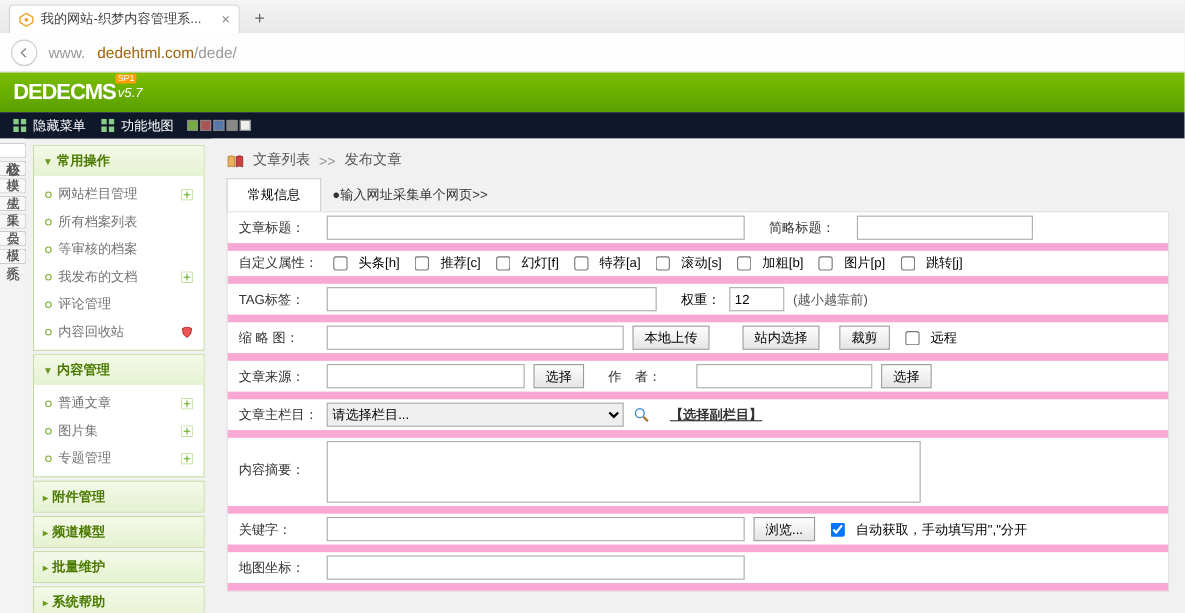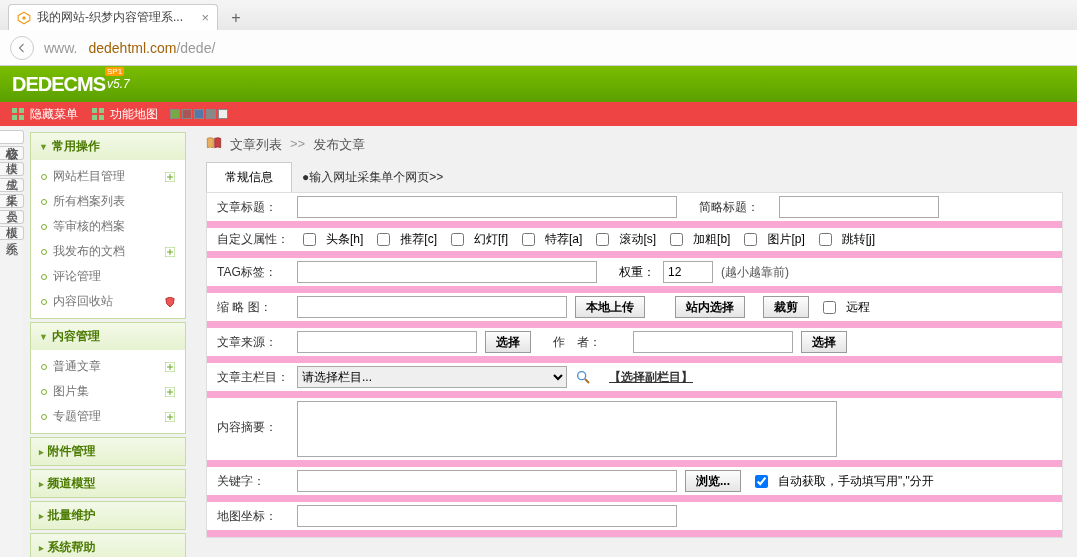--- a/index.html
+++ b/index.html
@@ -16,21 +16,21 @@
 .nav-btn { width:24px; height:24px; border-radius:50%; border:1px solid #ccc; display:flex; align-items:center; justify-content:center; color:#888; }
 .url { color:#999; font-size:14px; }
 .url .dark { color:#a16207;margin-left:11px; }
 
 
 .header { height:36px; background:linear-gradient(#7bbd00,#5aa000); display:flex; align-items:center; padding-left:12px; }
 .logo-text { font-family:Arial; font-weight:bold; font-size:20px; color:#fff; letter-spacing:-1px; }
 .logo-v { font-size:12px; color:#fff; font-style:italic; margin-left:2px; position:relative;text-align:center; }
 .logo-sp { position:absolute; top:-10px; left:-2px; background:#ff9e00; color:#fff; font-size:8px; padding:0 2px; border-radius:2px; font-style:normal; }
 
-.toolbar { height:24px; background:#ef4444; display:flex; align-items:center; padding-left:12px; gap:6px; color:#fff; font-size:12px; }
+.toolbar { height:24px; background:#0f172a; display:flex; align-items:center; padding-left:12px; gap:6px; color:#fff; font-size:12px; }
 .toolbar a { color:#fff; text-decoration:none; }
 .grid-icon { width:12px; height:12px; display:inline-block; }
 .color-squares { display:flex; gap:2px; margin-left:6px; }
 .cs { width:10px; height:10px; border:1px solid #888; }
 
 
 .main { display:flex; height:calc(557px - 30px - 36px - 36px - 24px); }
 
 
 .side-tabs { width:22px; background:#f3f3f3; padding-top:4px; }
@@ -42,39 +42,39 @@
 .sb-group { border:1px solid #c5dca0; background:#fff; margin-bottom:3px; }
 .sb-group-h { background:linear-gradient(#f3f9e8,#e6f2d0); padding:5px 8px; font-size:12px; color:#4a7a00; font-weight:bold; cursor:pointer; display:flex; align-items:center; gap:4px; }
 .sb-caret { font-size:9px; color:#6a9a20; }
 .sb-items { padding:4px 0; }
 .sb-item { padding:4px 10px; font-size:12px; color:#737373; cursor:pointer; display:flex; align-items:center; gap:6px; }
 .sb-dot { width:6px; height:6px; border:1px solid #7aae2e; border-radius:50%; flex-shrink:0; }
 .sb-mini { margin-left:auto; width:10px; height:10px; }
 
 
 .content { flex:1; padding:10px 14px; overflow-y:auto; background:#f1f1f1; }
-.breadcrumb { display:flex; align-items:flex-start; gap:8px; font-size:13px; color:#555; margin-bottom:8px; }
+.breadcrumb { display:flex; align-items:flex-end; gap:8px; font-size:13px; color:#555; margin-bottom:8px; }
 .bc-icon { width:16px; height:14px; }
 .bc-sep { color:#999; }
 
 .tabstrip { display:flex; align-items:center; gap:0; }
 .ctab { padding:6px 18px; font-size:12px; border:1px solid #ccc; background:#fff; cursor:pointer; border-bottom:none; }
 .ctab-extra { padding:6px 10px; font-size:12px; color:#333; cursor:pointer; }
 
 .form-area { background:#fff; border:1px solid #ddd; padding:0; }
 .frow { display:flex; align-items:center; padding:3px 10px; border-bottom:7px solid #f9a8d4; gap:8px; font-size:12px; }
 .flabel { width:72px; color:#333; text-align:left; }
 .tin { border:1px solid #aaa; height:22px; padding:0 4px; font-size:12px; }
 .tin.w380 { width:380px; }
 .tin.w300 { width:300px; }
 .tin.w270 { width:270px; }
 .tin.w180 { width:180px; }
 .tin.w160 { width:160px; }
 .tin.w50  { width:50px; }
-.btn { border:1px solid #999; background:linear-gradient(#fdfdfd,#e5e5e5); height:22px; padding:0 10px; font-size:12px; cursor:pointer;font-weight:bold; }
+.btn { border:1px solid #999; background:linear-gradient(#fdfdfd,#e5e5e5); height:22px; padding:0 10px; font-size:12px; cursor:pointer; }
 .sel { border:1px solid #aaa; height:22px; width:270px; font-size:12px; }
 .chk { margin:0 2px 0 6px; }
 .hint { color:#555; }
 .lnk { color:#333; text-decoration:underline; cursor:pointer; }
 .mag { width:16px; height:16px; }
 textarea.tin { height:56px; width:540px; resize:none; }
 .gaplabel { margin-left:14px; }
 </style>
 </head>
 <body>

